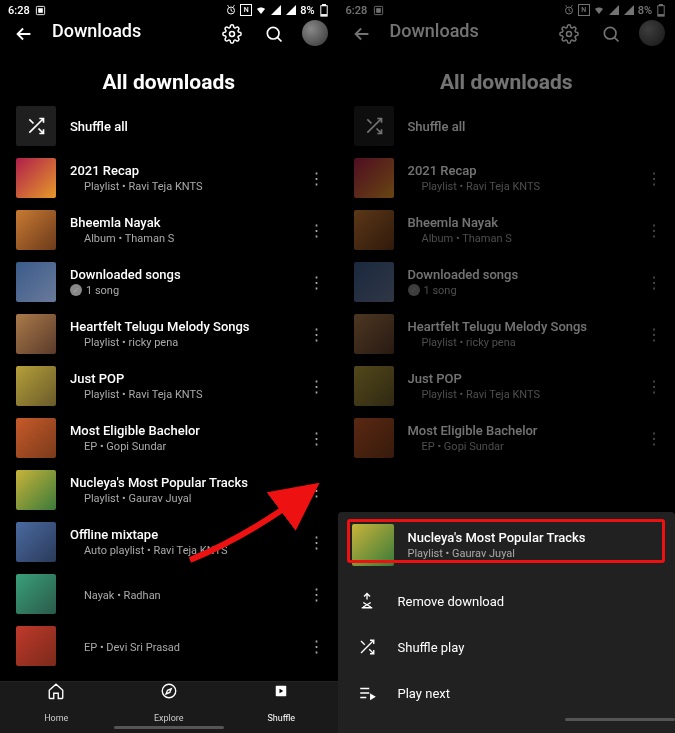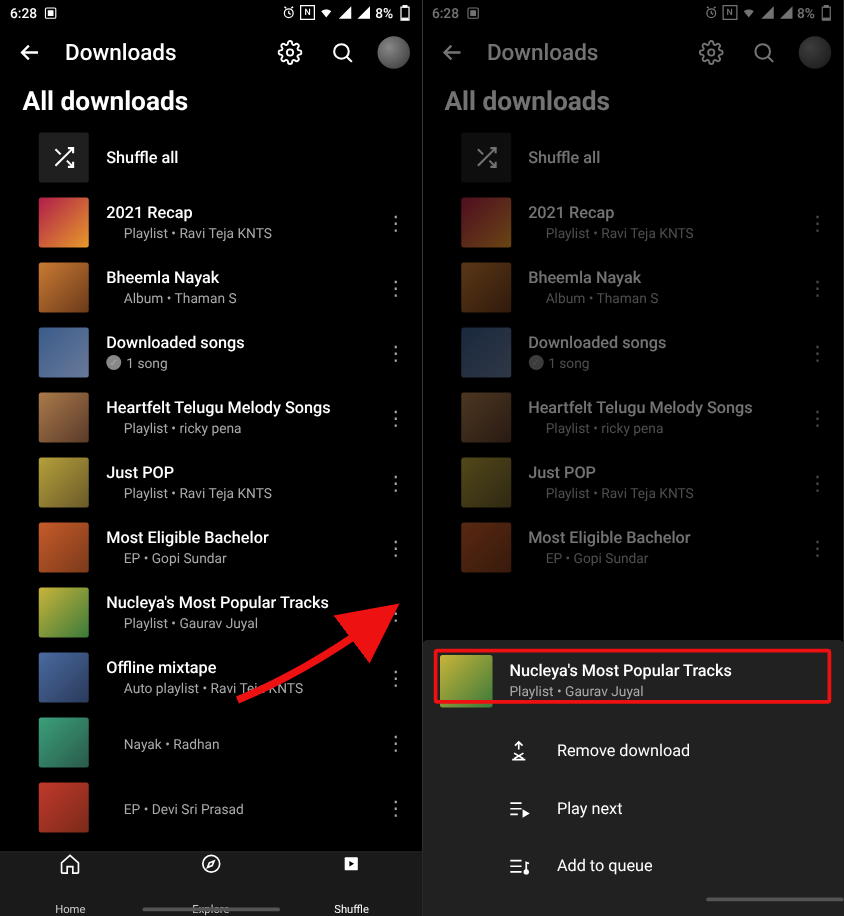--- a/index.html
+++ b/index.html
@@ -31,31 +31,31 @@
   
   .statusbar {
     height: 20px; display:flex; align-items:center; justify-content:space-between;
     padding: 0 8px; font-size: 11px; font-weight:500;
   }
   .statusbar .sb-left { display:flex; align-items:center; gap:5px;}
   .statusbar .sb-right { display:flex; align-items:center; gap:3px;}
   .sb-icon { width:12px; height:12px; display:inline-flex; align-items:center; justify-content:center;}
   
   .appbar {
-    height: 44px; display:flex; align-items:center; padding: 0 10px; gap:14px;
+    height: 44px; display:flex; padding: 0 10px; gap:14px;
   }
   .appbar .title { font-size: 18px; font-weight:500; flex:1;}
   .icon-btn { width:28px; height:28px; display:flex; align-items:center; justify-content:center; }
   .avatar { width:26px; height:26px; border-radius:50%; background: radial-gradient(circle at 35% 35%, #888, #333); }
   
-  .section-title { font-size: 21px; font-weight:700; padding: 6px 18px 10px; }
+  .section-title { font-size: 21px; font-weight:700; padding: 6px 18px 10px; text-align: center; }
   
   .list { position:absolute; top:100px; left:0; right:0; bottom:52px; overflow:hidden;}
   .row {
-    display:flex; align-items:center; padding: 6px 8px 6px 31px; height:52px;
+    display:flex; align-items:center; padding: 6px 8px 6px 16px; height:52px;
   }
   .row.shuffle .thumb { background:#1f1f1f; display:flex; align-items:center; justify-content:center;}
   .thumb { width:40px; height:40px; border-radius:2px; flex-shrink:0; margin-right:14px;
     background: linear-gradient(135deg,#555 0%,#333 100%);}
   .thumb.c1 { background: linear-gradient(135deg,#b01e4a,#e69a2a);}
   .thumb.c2 { background: linear-gradient(135deg,#c97a33,#6b3a1a);}
   .thumb.c3 { background: linear-gradient(135deg,#3a5b8a,#6a7a9a);}
   .thumb.c4 { background: linear-gradient(135deg,#aa7a4a,#5a3a2a);}
   .thumb.c5 { background: linear-gradient(135deg,#b5a03a,#6a5a2a);}
   .thumb.c6 { background: linear-gradient(135deg,#c75a2a,#7a3a1a);}
@@ -67,34 +67,34 @@
   .row .t1 { font-size:13px; font-weight:500; white-space:nowrap; overflow:hidden; text-overflow:ellipsis;}
   .row .t2 { font-size:11px; color:#aaa; display:flex; align-items:flex-start; gap:4px; margin-top:2px;}
   .dl-icon { width:10px; height:10px; display:inline-block;}
   .more { width:26px; height:40px; display:flex; align-items:center; justify-content:center; color:#aaa;font-size:16px;}
   .check { width:12px;height:12px;border-radius:50%;background:#888;display:inline-flex;align-items:center;justify-content:center;font-size:8px;}
   
   .bottomnav {
     position:absolute; bottom:0; left:0; right:0; height:52px;
     background:#1a1a1a; display:flex; border-top:1px solid #222;
   }
-  .bn-item { flex:1; display:flex; flex-direction:column; align-items:center; justify-content:space-between; gap:13px; font-size:9px;}
+  .bn-item { flex:1; display:flex; flex-direction:column; align-items:center; justify-content:flex-start; gap:13px; font-size:9px;}
   .bn-item.active { color:#fff; } .bn-item { color:#ccc;}
   .bn-bar { position:absolute; bottom:4px; left:50%; transform:translateX(-50%); width:110px; height:3px; background:#555; border-radius:2px;}
   
   .sheet {
     position:absolute; left:0; right:0; bottom:0; background:#212121; z-index:10;
     border-top-left-radius:4px; border-top-right-radius:4px; padding-bottom:8px;
   }
   .sheet-header { display:flex; align-items:center; padding:12px 14px; }
   .sheet-header .thumb { width:42px; height:42px;}
   .sheet-header .t1 { font-size:13px; font-weight:500;}
   .sheet-header .t2 { font-size:11px; color:#aaa; margin-top:2px;}
   .sheet-row {
-    display:flex; align-items:center; height:46px; padding:0 18px; gap:20px;margin-left:48px;
+    display:flex; align-items:center; height:46px; padding:0 18px; gap:20px;
   }
   .sheet-row .sr-icon { width:22px; display:flex; align-items:center; justify-content:center;}
   .sheet-row .sr-label { font-size:13px;}
   .highlight-box {
     position:absolute; border:3px solid #e11; border-radius:3px; z-index:20; pointer-events:none;
   }
   
   .arrow {
     position:absolute; z-index:50; pointer-events:none;
   }
@@ -561,35 +561,33 @@
         <div class="sr-icon">
             <svg width="18" height="18" viewBox="0 0 24 24" fill="none" stroke="#fff" stroke-width="1.8">
               <path d="M12 3v7M8 6l4-4 4 4M5 21h14M7 14l10 6M17 14l-10 6"></path>
             </svg>
           </div>
         <div class="sr-label">Remove download</div>
       </div>
       <div class="sheet-row">
         <div class="sr-icon">
             <svg width="18" height="18" viewBox="0 0 24 24" fill="none" stroke="#fff" stroke-width="1.8">
-              <path d="M3 6h12M3 12h12M3 18h8"></path>
-              <path d="M17 14l5 3-5 3z" fill="#fff"></path>
-            </svg>
-          </div>
-        <div class="sr-label">Play next</div>
+              <path d="M16 3h5v5M4 20L21 3M21 16v5h-5M15 15l6 6M4 4l5 5"></path>
+            </svg>
+          </div>
+        <div class="sr-label">Shuffle play</div>
       </div>
       <div class="sheet-row">
         <div class="sr-icon">
             <svg width="18" height="18" viewBox="0 0 24 24" fill="none" stroke="#fff" stroke-width="1.8">
-              <path d="M3 6h12M3 12h12M3 18h12"></path>
-              <circle cx="20" cy="18" r="2" fill="#fff"></circle>
-              <path d="M20 16V8l3 1"></path>
-            </svg>
-          </div>
-        <div class="sr-label">Add to queue</div>
+              <path d="M3 6h12M3 12h12M3 18h8"></path>
+              <path d="M17 14l5 3-5 3z" fill="#fff"></path>
+            </svg>
+          </div>
+        <div class="sr-label">Play next</div>
       </div>
       <div class="bn-bar" style="position:relative;margin:6px auto 0;"></div>
     </div>
 
     <div class="highlight-box" style="left:9px; width:318px; top:519px; height:44px;"></div>
   </div>
 
 </div>
 
 </body></html>

